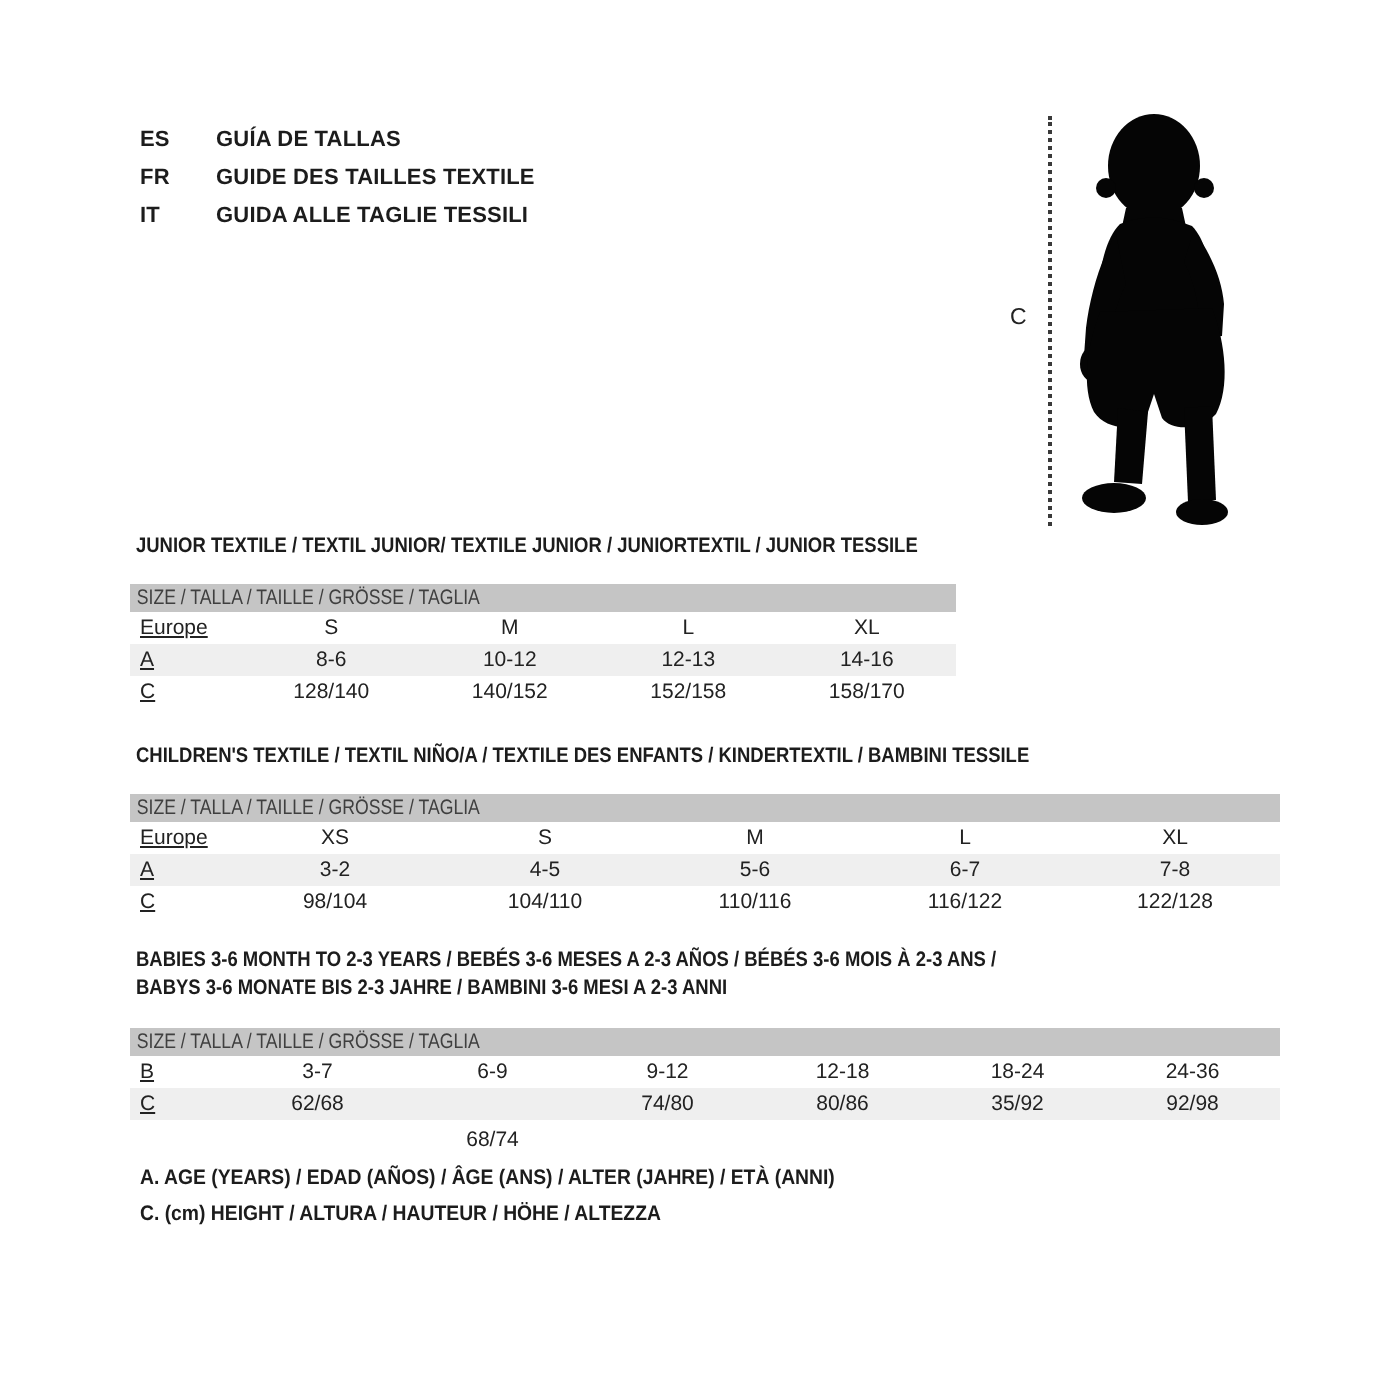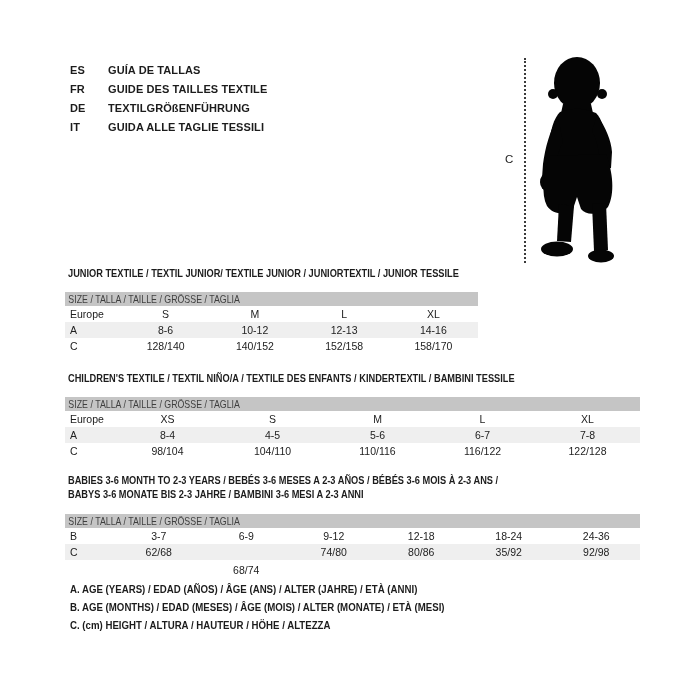--- a/index.html
+++ b/index.html
@@ -23,44 +23,40 @@
   .cmark{position:absolute;left:505px;top:153px;font-size:11.5px;font-weight:400;color:#222;}
   .baby-svg{position:absolute;left:530px;top:56px;}
 
   
   .tsection{position:absolute;left:65px;}
   .ttitle{position:absolute;left:3px;top:0;font-size:10.5px;font-weight:700;line-height:14px;}
   .tbl{position:absolute;top:26px;left:0;}
   .band{height:14px;display:flex;align-items:center;}
   .band-text{padding-left:4px;font-size:10.5px;font-weight:400;color:#3f3f3f;}
   .trow{display:flex;height:16px;align-items:center;font-size:10.5px;}
-  .tlabel{padding-left:5px;box-sizing:border-box;color:#222;}
+  .tlabel{padding-left:5px;box-sizing:border-box;color:#222;text-decoration:underline;}
   .tcell{text-align:center;color:#222;}
 
   
   #notes{position:absolute;left:70px;top:583px;}
   .note-line{height:18px;font-size:10.5px;font-weight:700;}
 </style>
 </head>
 <body>
 
 <div id="canvas">
 
   <div id="langs">
       <div class="lang-row">
         <span class="lang-code">ES</span>
         <span class="lang-label">GUÍA DE TALLAS</span>
       </div>
       <div class="lang-row">
         <span class="lang-code">FR</span>
         <span class="lang-label">GUIDE DES TAILLES TEXTILE</span>
-      </div>
-      <div class="lang-row">
-        <span class="lang-code">DE</span>
-        <span class="lang-label">TEXTILGRÖßENFÜHRUNG</span>
       </div>
       <div class="lang-row">
         <span class="lang-code">IT</span>
         <span class="lang-label">GUIDA ALLE TAGLIE TESSILI</span>
       </div>
     </div>
 
   <div id="figure">
     <div class="dash"></div>
     <div class="cmark">C</div>
@@ -126,21 +122,21 @@
           <div class="trow">
             <div class="tlabel" style="width: 50px;">Europe</div>
             <div class="tcell" style="width: 105px;">XS</div>
             <div class="tcell" style="width: 105px;">S</div>
             <div class="tcell" style="width: 105px;">M</div>
             <div class="tcell" style="width: 105px;">L</div>
             <div class="tcell" style="width: 105px;">XL</div>
           </div>
           <div class="trow" style="background: rgb(239, 239, 239);">
             <div class="tlabel" style="width: 50px;">A</div>
-            <div class="tcell" style="width: 105px;">8-4</div>
+            <div class="tcell" style="width: 105px;">3-2</div>
             <div class="tcell" style="width: 105px;">4-5</div>
             <div class="tcell" style="width: 105px;">5-6</div>
             <div class="tcell" style="width: 105px;">6-7</div>
             <div class="tcell" style="width: 105px;">7-8</div>
           </div>
           <div class="trow">
             <div class="tlabel" style="width: 50px;">C</div>
             <div class="tcell" style="width: 105px;">98/104</div>
             <div class="tcell" style="width: 105px;">104/110</div>
             <div class="tcell" style="width: 105px;">110/116</div>
@@ -175,17 +171,16 @@
             <div class="tcell" style="width: 87.5px;">80/86</div>
             <div class="tcell" style="width: 87.5px;">35/92</div>
             <div class="tcell" style="width: 87.5px;">92/98</div>
           </div>
         </div>
       </div>
     </div>
 
   <div id="notes">
       <div class="note-line"><span class="sqz" style="transform: scaleX(0.92);">A. AGE (YEARS) / EDAD (AÑOS) / ÂGE (ANS) / ALTER (JAHRE) / ETÀ (ANNI)</span></div>
-      <div class="note-line"><span class="sqz" style="transform: scaleX(0.92);">B. AGE (MONTHS) / EDAD (MESES) / ÂGE (MOIS) / ALTER (MONATE) / ETÀ (MESI)</span></div>
       <div class="note-line"><span class="sqz" style="transform: scaleX(0.92);">C. (cm) HEIGHT / ALTURA / HAUTEUR / HÖHE / ALTEZZA</span></div>
     </div>
 
 </div>
 
 </body></html>

